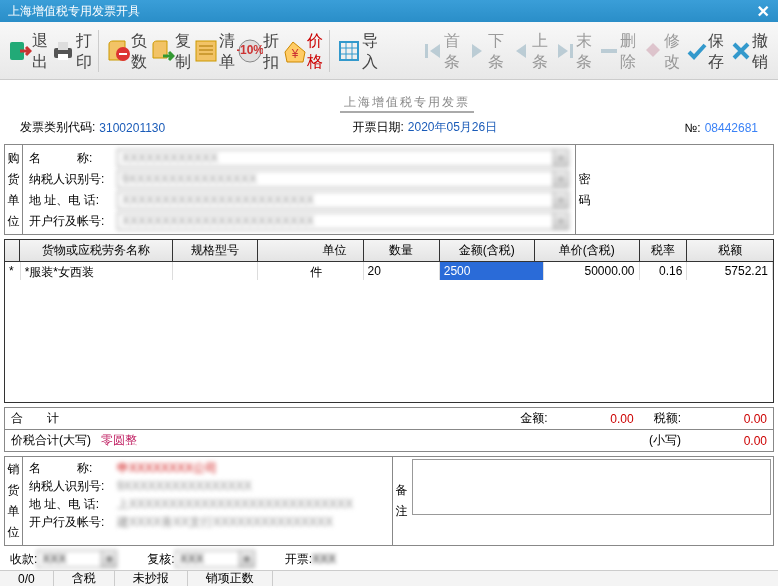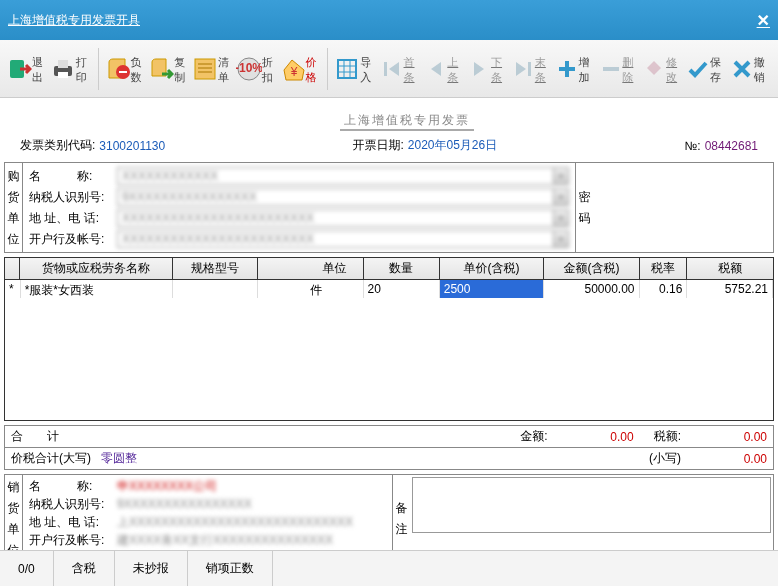--- a/index.html
+++ b/index.html
@@ -1,24 +1,24 @@
 <!DOCTYPE html>
 <html><head>
 <meta charset="utf-8">
 <style>
 *{box-sizing:border-box;margin:0;padding:0;font-family:"Microsoft YaHei","SimSun",sans-serif;font-size:12px;}
 body{background:#fff;width:778px;height:586px;overflow:hidden;position:relative;}
-.titlebar{background:linear-gradient(#3a9ed8,#2a8ec8);height:40px;color:#fff;padding:3px 8px;display:flex;justify-content:space-between;align-items:center;text-decoration:underline;}
+.titlebar{background:linear-gradient(#3a9ed8,#2a8ec8);height:22px;color:#fff;padding:3px 8px;display:flex;justify-content:space-between;align-items:center;}
 .titlebar .close{font-size:16px;font-weight:bold;cursor:pointer;}
 .toolbar{background:linear-gradient(#f8f8f8,#e8e8e8);height:58px;border-bottom:1px solid #ccc;display:flex;align-items:center;padding:0 6px;gap:2px;}
 .tb-btn{display:flex;flex-direction:row;align-items:center;justify-content:center;width:42px;height:52px;cursor:pointer;border-radius:3px;}
 .tb-btn .ico{width:28px;height:28px;display:flex;align-items:center;justify-content:center;}
-.tb-btn .lbl{font-size:11px;color:#444;margin-top:2px;}
+.tb-btn .lbl{font-size:16px;color:#444;margin-top:2px;}
 .tb-btn.red .lbl{color:#c00;}
-.tb-btn.dim{opacity:0.5;text-decoration:underline;}
+.tb-btn.dim{opacity:0.5;}
 .tb-sep{width:1px;height:42px;background:#ccc;margin:0 4px;}
 .tb-spacer{flex:1;}
 .header-title{text-align:center;font-size:20px;color:#888;padding:8px 0 4px 0;letter-spacing:2px;margin-left:36px;}
 .header-title span{border-bottom:2px solid #aaa;padding:0 4px 2px 4px;}
 .info-row{display:flex;padding:4px 20px;align-items:center;}
 .info-row .lbl{color:#000;}
 .info-row .val{color:#1a5bb8;margin-left:4px;}
 .info-row .sp{flex:1;}
 .party-box{margin:4px 4px 0 4px;border:1px solid #888;display:flex;}
 .party-side{width:18px;border-right:1px solid #888;display:flex;flex-direction:column;align-items:center;justify-content:center;padding:4px 0;gap:4px;}
@@ -50,21 +50,21 @@
 .totals .amt{color:#c00;margin-left:6px;min-width:80px;text-align:right;}
 .seller-wrap{margin:4px 4px 0 4px;display:flex;border:1px solid #888;}
 .seller-body{flex:1;padding:2px 6px;}
 .seller-body .row{display:flex;align-items:center;height:18px;}
 .seller-body .rl{width:88px;}
 .seller-body .rv{flex:1;color:#888;overflow:hidden;white-space:nowrap;filter:blur(2px);}
 .seller-body .rv.c{color:#c00;}
 .sig-row{display:flex;padding:4px 10px;align-items:center;}
 .sig-row .sig-field{height:18px;border:1px solid #999;min-width:80px;padding:1px 4px;position:relative;filter:blur(2px);}
 .sig-row .sig-field .dd{position:absolute;right:0;top:0;width:15px;height:16px;background:linear-gradient(#f0f0f0,#ccc);border-left:1px solid #999;display:flex;align-items:center;justify-content:center;font-size:8px;}
-.statusbar{position:absolute;bottom:0;left:0;right:0;height:36px;border-top:1px solid #ccc;background:#f4f4f4;display:flex;align-items:center;}
+.statusbar{position:absolute;bottom:0;left:0;right:0;height:16px;border-top:1px solid #ccc;background:#f4f4f4;display:flex;align-items:center;}
 .statusbar .sc{border-right:1px solid #ccc;padding:0 18px;height:100%;display:flex;align-items:center;}
 .remark-box{flex:1;border:1px solid #999;margin:2px;height:56px;background:#fff;}
 svg{display:block;}
 </style>
 </head>
 <body>
 
 <div class="titlebar">
   <span>上海增值税专用发票开具</span>
   <span class="close">✕</span>
@@ -158,50 +158,41 @@
         <svg width="22" height="22">
           <rect x="3" y="4" width="3" height="14" fill="#8ab"></rect>
           <path d="M18 4 L8 11 L18 18 Z" fill="#8ab"></path>
         </svg>
       </span>
       <span class="lbl">首条</span>
     </div>
   <div class="tb-btn dim">
       <span class="ico">
         <svg width="22" height="22">
+          <path d="M6 4 L16 11 L6 18 Z" fill="#8ab"></path>
+        </svg>
+      </span>
+      <span class="lbl">下条</span>
+    </div>
+  <div class="tb-btn dim">
+      <span class="ico">
+        <svg width="22" height="22">
           <path d="M16 4 L6 11 L16 18 Z" fill="#8ab"></path>
         </svg>
       </span>
       <span class="lbl">上条</span>
-    </div>
-  <div class="tb-btn dim">
-      <span class="ico">
-        <svg width="22" height="22">
-          <path d="M6 4 L16 11 L6 18 Z" fill="#8ab"></path>
-        </svg>
-      </span>
-      <span class="lbl">下条</span>
     </div>
   <div class="tb-btn dim">
       <span class="ico">
         <svg width="22" height="22">
           <path d="M4 4 L14 11 L4 18 Z" fill="#8ab"></path>
           <rect x="16" y="4" width="3" height="14" fill="#8ab"></rect>
         </svg>
       </span>
       <span class="lbl">末条</span>
-    </div>
-  <div class="tb-btn">
-      <span class="ico">
-        <svg width="22" height="22">
-          <rect x="9" y="3" width="4" height="16" fill="#39c"></rect>
-          <rect x="3" y="9" width="16" height="4" fill="#39c"></rect>
-        </svg>
-      </span>
-      <span class="lbl">增加</span>
     </div>
   <div class="tb-btn dim">
       <span class="ico">
         <svg width="22" height="22">
           <rect x="3" y="9" width="16" height="4" fill="#8ab"></rect>
         </svg>
       </span>
       <span class="lbl">删除</span>
     </div>
   <div class="tb-btn dim">
@@ -233,21 +224,21 @@
 <div class="header-title"><span>上海增值税专用发票</span></div>
 
 <div class="info-row">
   <span class="lbl">发票类别代码:</span>
   <span class="val">3100201130</span>
   <span class="sp"></span>
   <span class="lbl">开票日期:</span>
   <span class="val">2020年05月26日</span>
   <span class="sp"></span>
   <span class="lbl">№:</span>
-  <span class="val" style="color:#701a75">08442681</span>
+  <span class="val" style="color:#3b82f6">08442681</span>
 </div>
 
 <div class="party-box">
   <div class="party-side">
       <span>购</span>
       <span>货</span>
       <span>单</span>
       <span>位</span>
     </div>
   <div class="party-body">
@@ -275,22 +266,22 @@
   <div style="width:180px"></div>
 </div>
 
 <div class="grid">
   <div class="grid-head">
     <div class="c c0"></div>
     <div class="c c1">货物或应税劳务名称</div>
     <div class="c c2">规格型号</div>
     <div class="c c3">单位</div>
     <div class="c c4">数量</div>
+    <div class="c c6">金额(含税)</div>
     <div class="c c5">单价(含税)</div>
-    <div class="c c6">金额(含税)</div>
     <div class="c c7">税率</div>
     <div class="c c8" style="border-right:none">税额</div>
   </div>
   <div class="grid-body">
     <div class="grid-row">
       <div class="c c0">*</div>
       <div class="c c1">*服装*女西装</div>
       <div class="c c2"></div>
       <div class="c c3">件</div>
       <div class="c c4">20</div>
@@ -307,21 +298,21 @@
     <span>合　　计</span>
     <span style="flex:1"></span>
     <span>金额:</span>
       <span class="amt">0.00</span>
     <span style="width:20px"></span>
     <span>税额:</span>
       <span class="amt">0.00</span>
   </div>
   <div class="tr">
     <span>价税合计(大写)</span>
-    <span style="color:#4c1d95;margin-left:10px">零圆整</span>
+    <span style="color:#be185d;margin-left:10px">零圆整</span>
     <span style="flex:1"></span>
     <span>(小写)</span>
       <span class="amt">0.00</span>
   </div>
 </div>
 
 <div class="seller-wrap">
   <div class="party-side">
       <span>销</span>
       <span>货</span>

